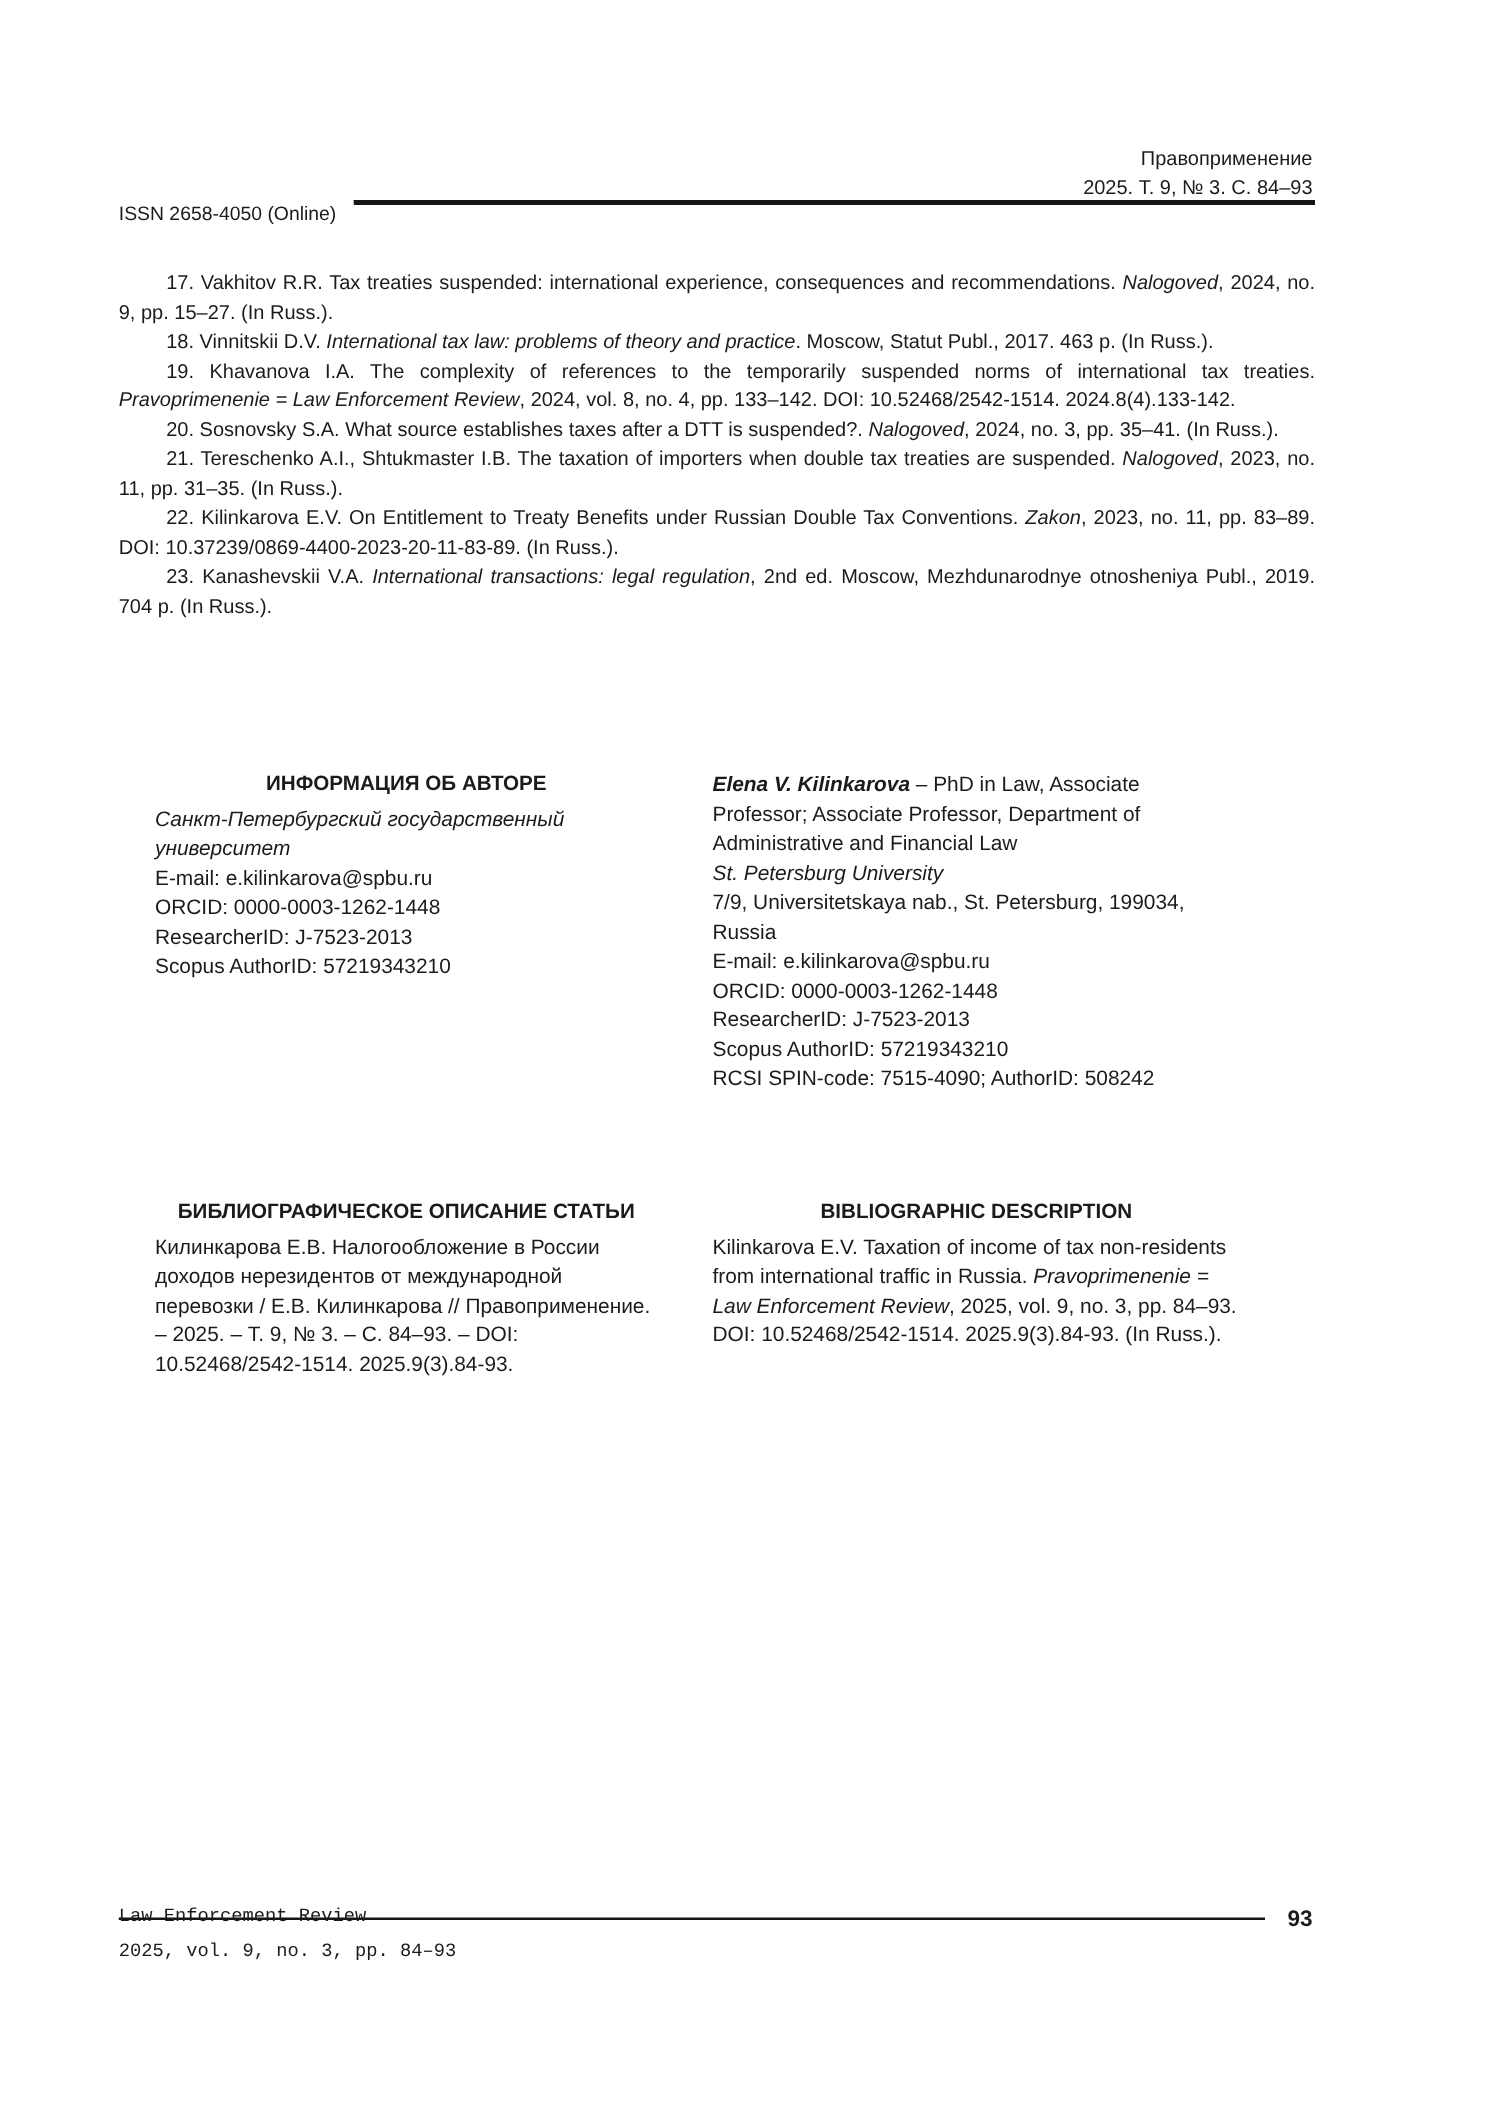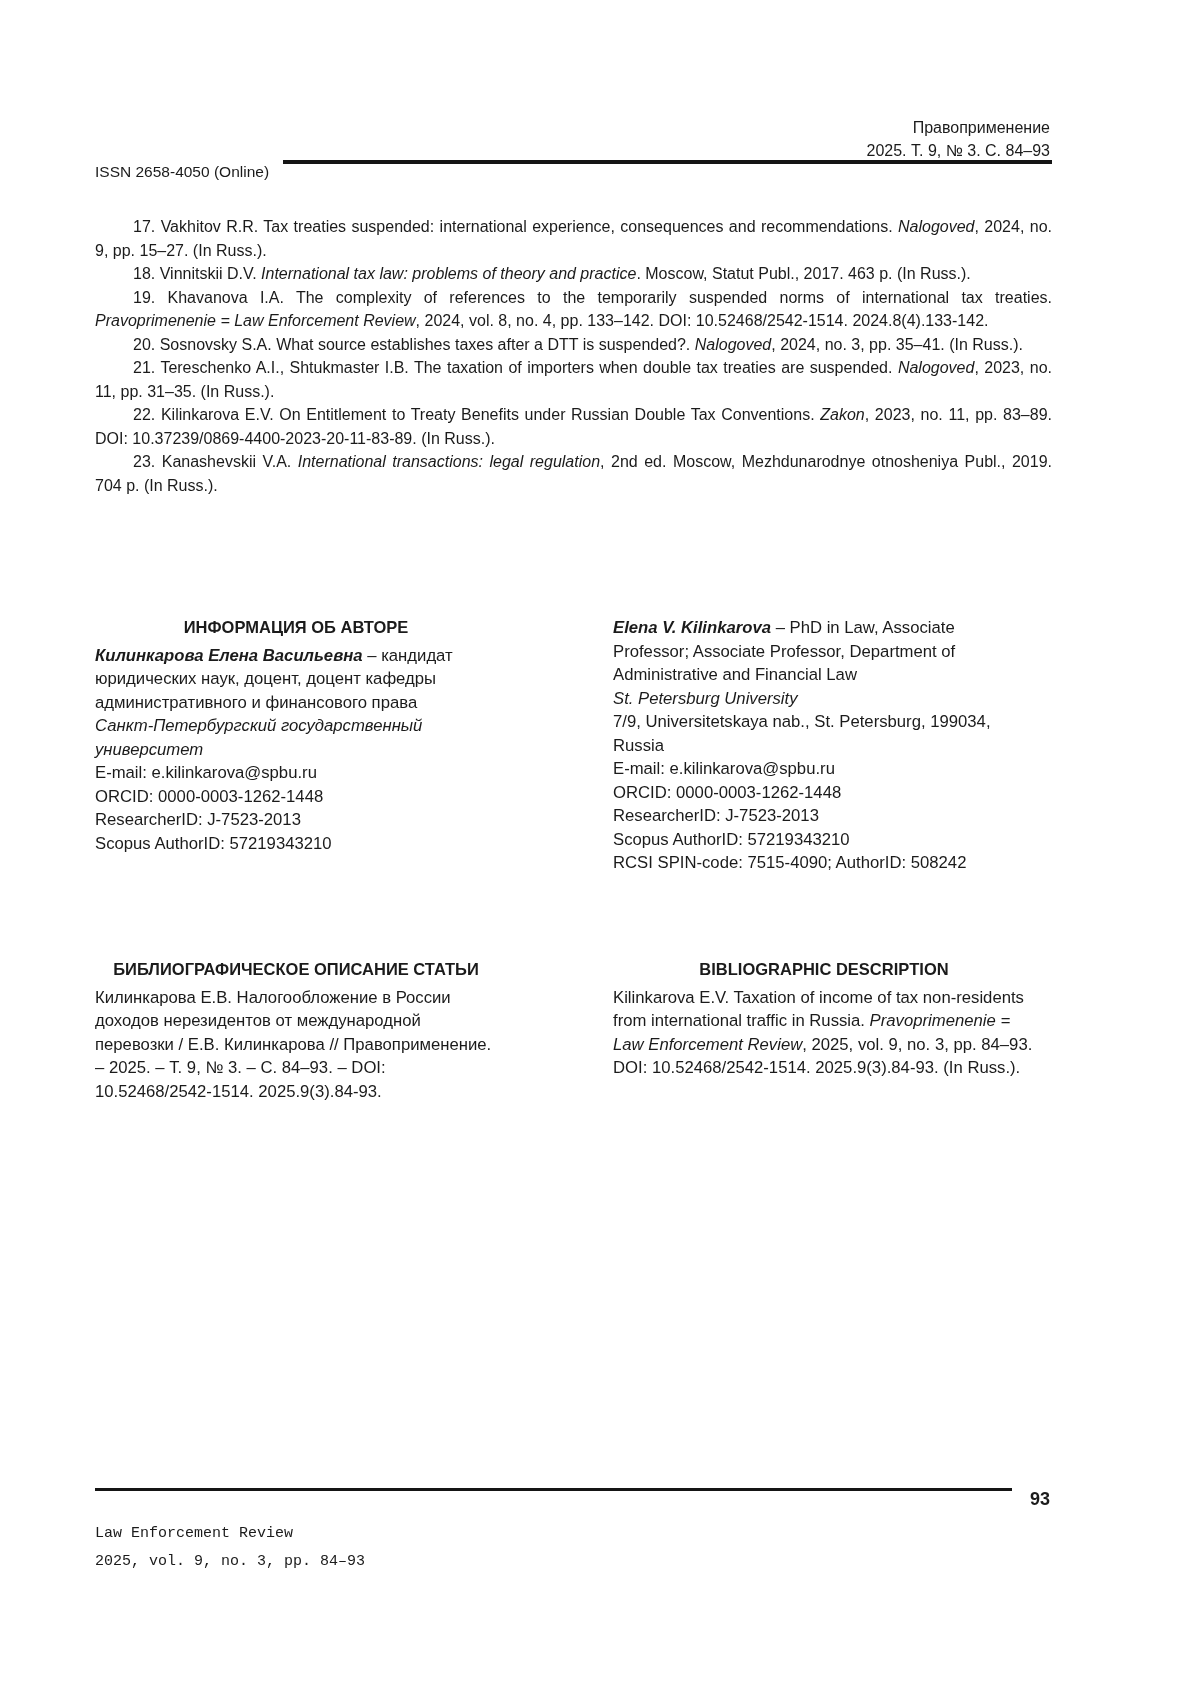--- a/index.html
+++ b/index.html
@@ -30,21 +30,21 @@
 
   
   .references {
     top: 215px; left: 95px; width: 957px;
     font-size: 16px; line-height: 23.5px;
     text-align: justify;
   }
   .references p { margin: 0; text-indent: 38px; }
 
   
-  .cols { left: 95px; display: flex; gap: 116px; }
+  .cols { left: 124px; display: flex; gap: 44px; }
   .cols.author { top: 616px; }
   .cols.bib    { top: 958px; }
   .col-ru { width: 402px; }
   .col-en { width: 422px; }
   .col-h {
     margin: 0 0 4px 0;
     font-size: 16.5px; font-weight: bold;
     text-align: center; white-space: nowrap;
     line-height: 23.5px;
   }
@@ -53,22 +53,22 @@
     font-size: 16.7px; line-height: 23.5px;
     text-align: left;
     overflow-wrap: break-word;
   }
 
   .it { font-style: italic; }
   .bd { font-weight: bold; }
 
   
   .footer-rule-row {
-    top: 1488px; left: 95px; right: 150px;
-    display: flex; 
+    top: 1524px; left: 95px; right: 150px;
+    display: flex; align-items: center;
   }
   .footer-rule-row .rule { flex: 1; height: 2.5px; background: #151515; }
   .pagenum {
     margin-left: 18px;
     font-size: 18px; font-weight: bold; line-height: 22px;
   }
   .footer-info {
     top: 1520px; left: 95px;
     font-size: 15px; line-height: 27.5px; font-family: Liberation Mono, monospace;
   }
@@ -92,21 +92,20 @@
   <p><span>19. Khavanova I.A. The complexity of references to the temporarily suspended norms of international tax treaties. </span><span class="it">Pravoprimenenie = Law Enforcement Review</span><span>, 2024, vol. 8, no. 4, pp. 133–142. DOI: 10.52468/2542-1514. 2024.8(4).133-142.</span></p>
   <p><span>20. Sosnovsky S.A. What source establishes taxes after a DTT is suspended?. </span><span class="it">Nalogoved</span><span>, 2024, no. 3, pp. 35–41. (In Russ.).</span></p>
   <p><span>21. Tereschenko A.I., Shtukmaster I.B. The taxation of importers when double tax treaties are suspended. </span><span class="it">Nalogoved</span><span>, 2023, no. 11, pp. 31–35. (In Russ.).</span></p>
   <p><span>22. Kilinkarova E.V. On Entitlement to Treaty Benefits under Russian Double Tax Conventions. </span><span class="it">Zakon</span><span>, 2023, no. 11, pp. 83–89. DOI: 10.37239/0869-4400-2023-20-11-83-89. (In Russ.).</span></p>
   <p><span>23. Kanashevskii V.A. </span><span class="it">International transactions: legal regulation</span><span>, 2nd ed. Moscow, Mezhdunarodnye otnosheniya Publ., 2019. 704 p. (In Russ.).</span></p>
 </section>
 
 <section class="abs cols author">
   <div class="col-ru">
     <h3 class="col-h">ИНФОРМАЦИЯ ОБ АВТОРЕ</h3>
-    <p><span class="it bd">Килинкарова Елена Васильевна</span><span> – кандидат юридических наук, доцент, доцент кафедры административного и финансового права</span></p>
     <p><span class="it">Санкт-Петербургский государственный университет</span></p>
     <p><span>E-mail: e.kilinkarova@spbu.ru</span></p>
     <p><span>ORCID: 0000-0003-1262-1448</span></p>
     <p><span>ResearcherID: J-7523-2013</span></p>
     <p><span>Scopus AuthorID: 57219343210</span></p>
   </div>
   <div class="col-en">
     <p><span class="it bd">Elena V. Kilinkarova</span><span> – PhD in Law, Associate Professor; Associate Professor, Department of Administrative and Financial Law</span></p>
     <p><span class="it">St. Petersburg University</span></p>
     <p><span>7/9, Universitetskaya nab., St. Petersburg, 199034, Russia</span></p>

